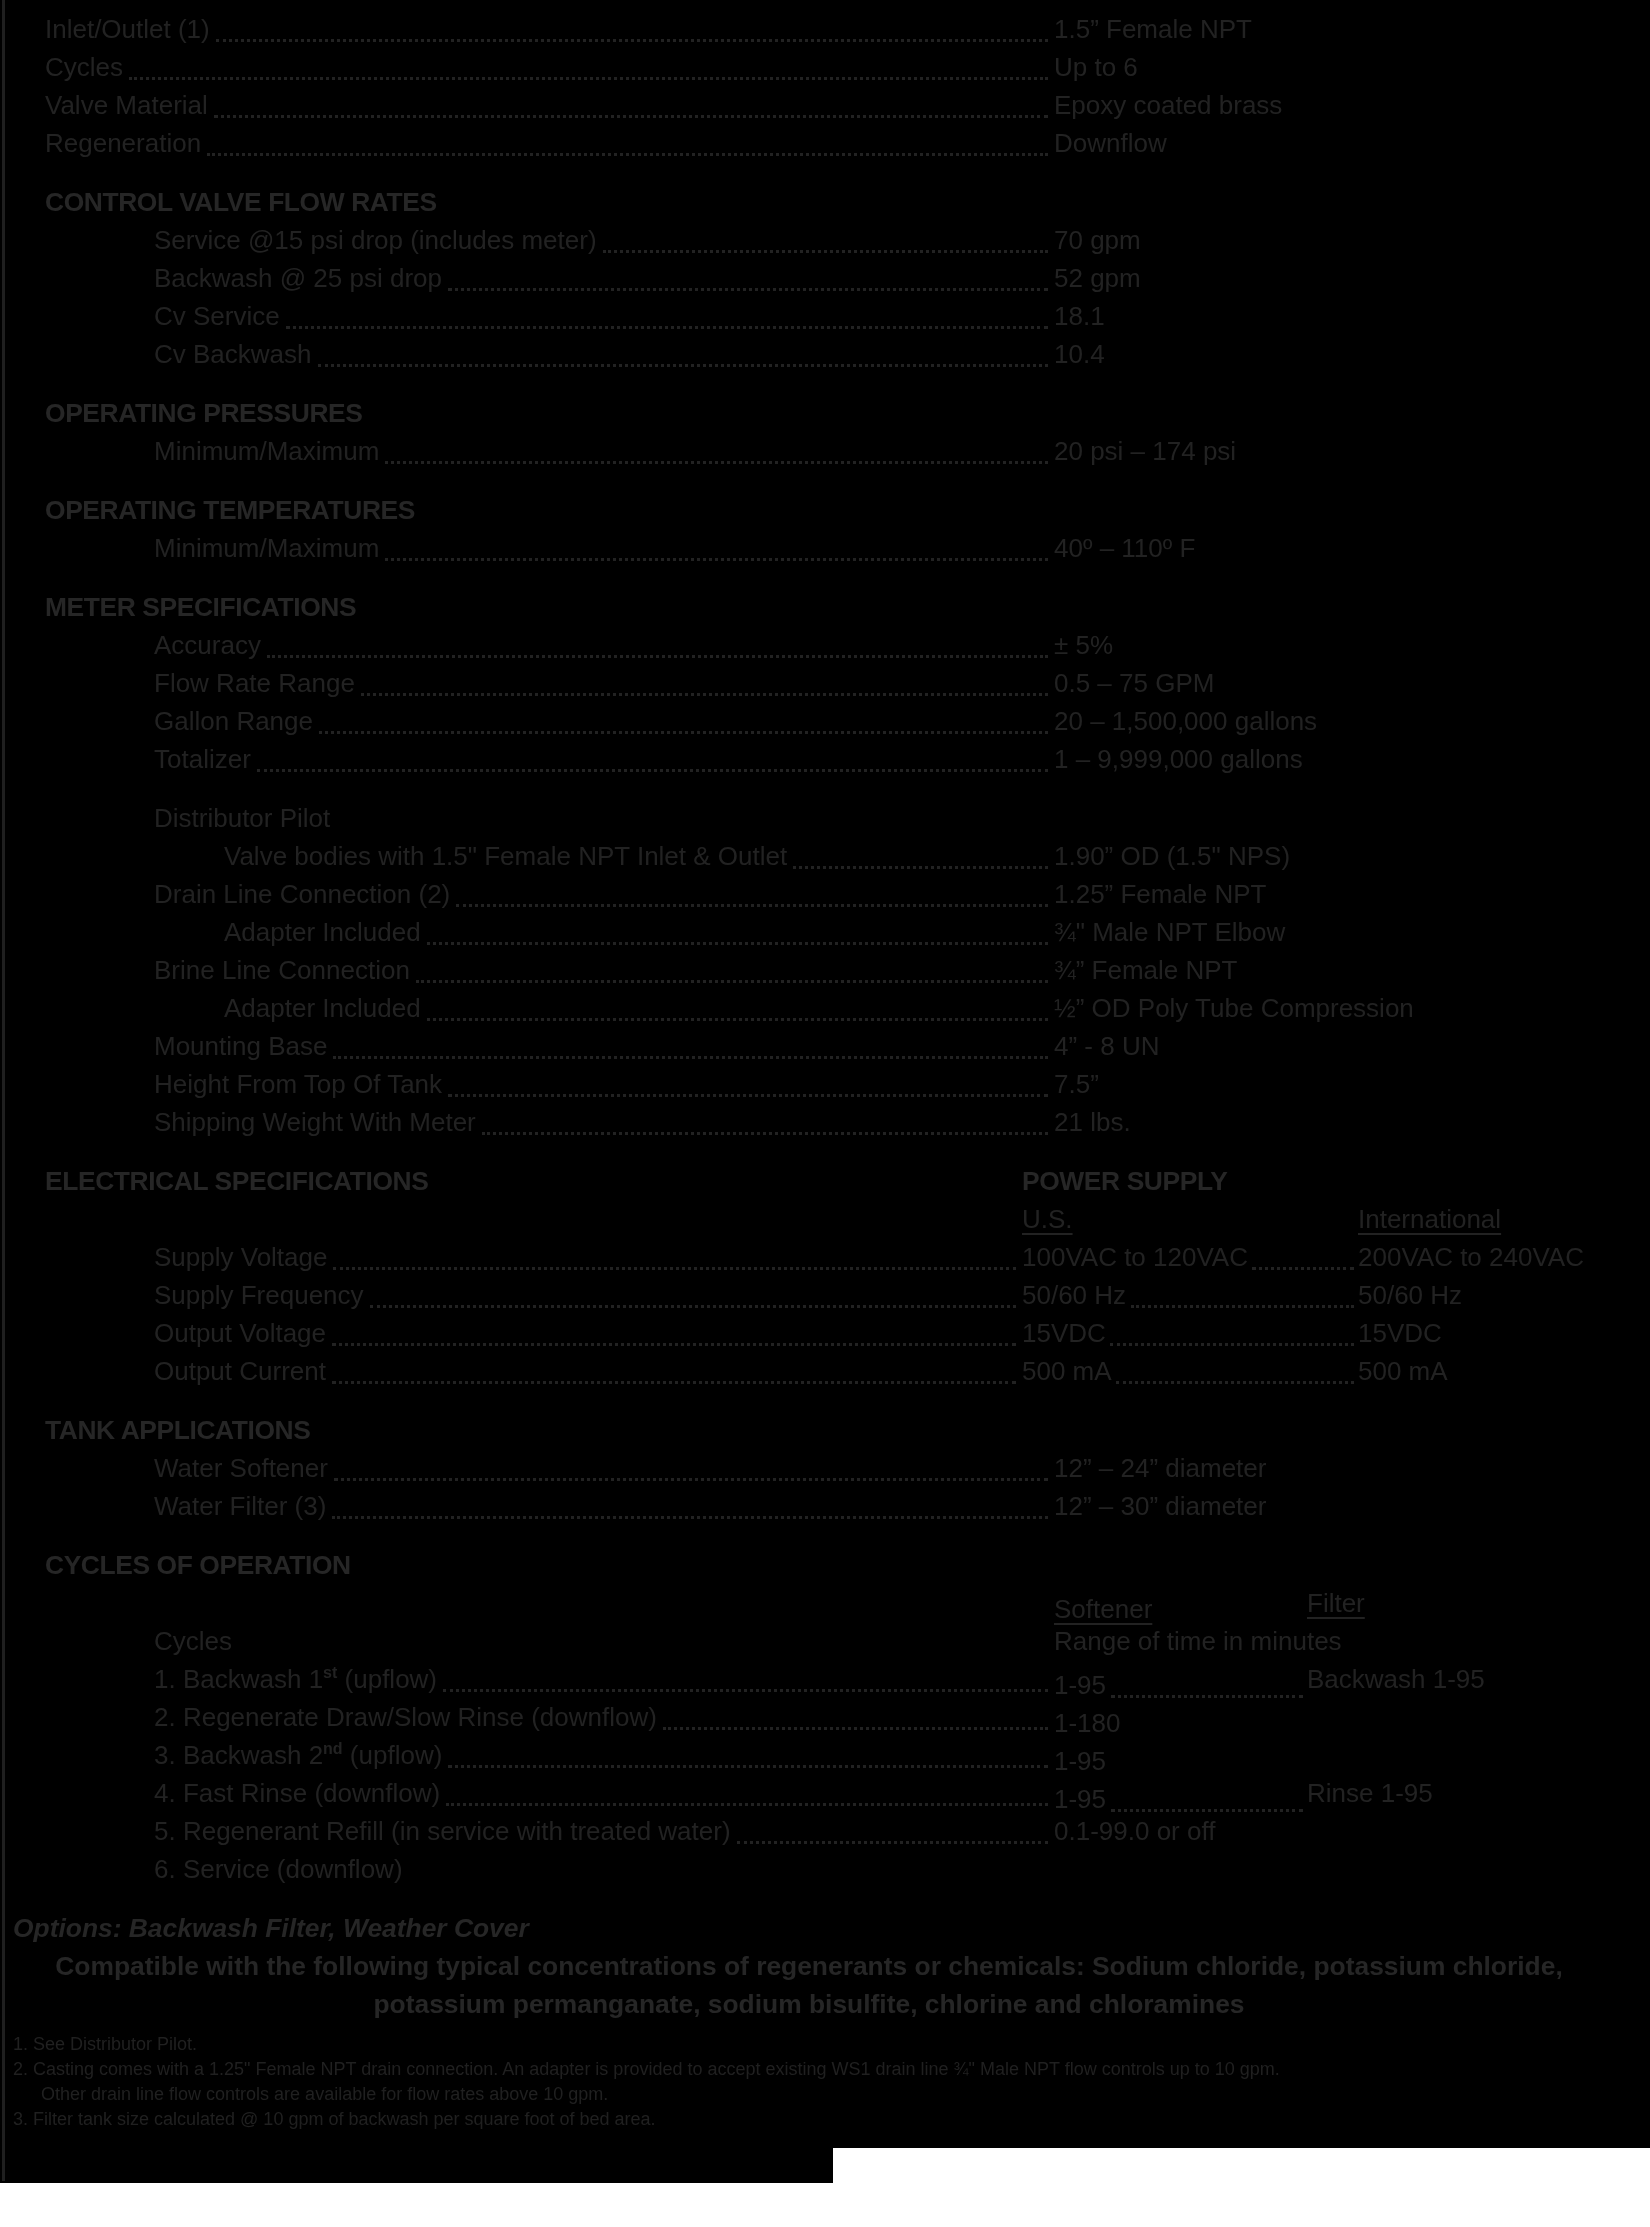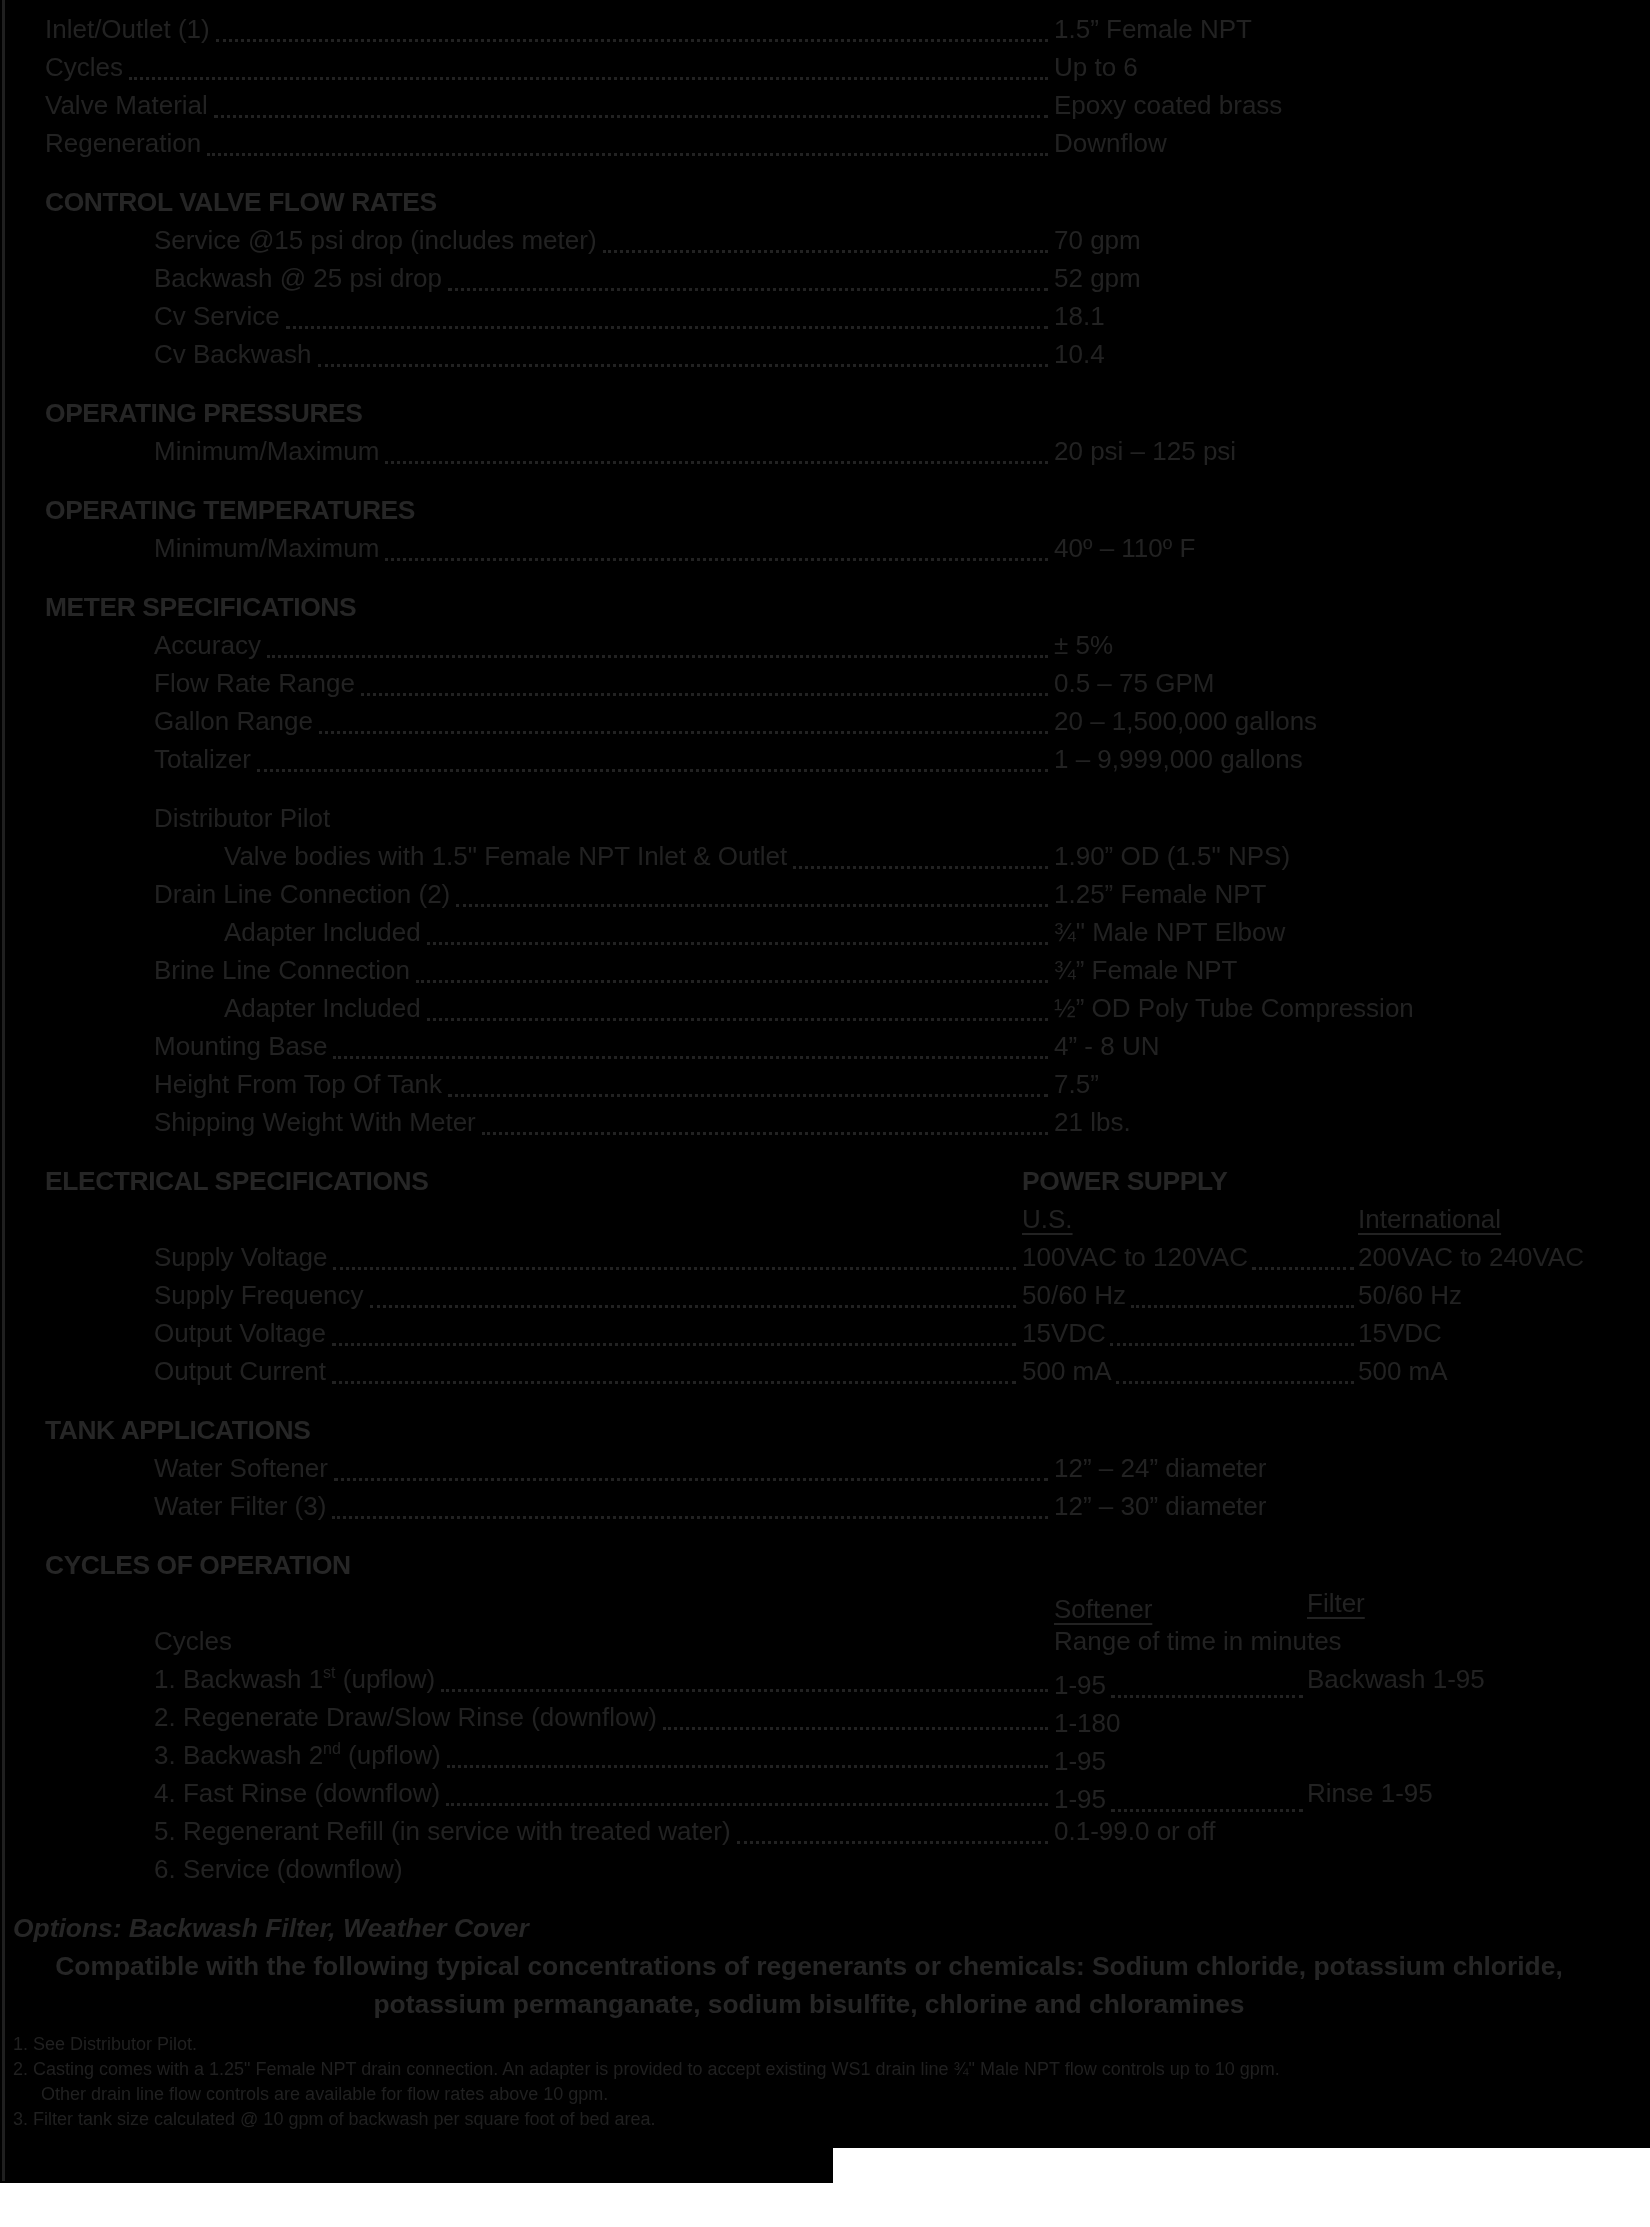--- a/index.html
+++ b/index.html
@@ -61,21 +61,21 @@
   .l2 { margin: 0 4.5px; }
   .val { flex: 0 0 560px; }
   .spacer { flex: 1 1 auto; }
   .cols  { flex: 0 0 592px; display: flex; align-items: center; }
   .c1 { flex: 0 0 336px; display: flex; align-items: center; }
   .c2 { flex: 1 1 auto; }
   .colsc { flex: 0 0 560px; display: flex; align-items: center; }
   .s1 { flex: 0 0 253px; display: flex; align-items: center; margin-top: 12px; }
   .f1 { flex: 1 1 auto; }
   .und { text-decoration: underline; text-underline-offset: 5.3px; text-decoration-thickness: 2.3px; }
-  sup { font-size: 16px; line-height: 0; vertical-align: super; }
+  sup { font-size: 16px; line-height: 0; vertical-align: super; font-weight: bold; }
   .bottom { margin-left: -32px; margin-top: 20px; }
   .opt {
     font-style: italic; font-weight: bold;
     font-size: 26.4px; line-height: 38px;
     color: var(--heading-text);
   }
   .compat {
     font-weight: bold; font-size: 26.4px; line-height: 38px;
     color: var(--heading-text);
     max-width: 1592px;
@@ -141,21 +141,21 @@
       </div>
     </div>
 
     <div class="sec">
       <div class="hrow">
           <span class="h">OPERATING PRESSURES</span>
         </div>
       <div class="row">
         <span class="lbl ind1">Minimum/Maximum</span>
         <span class="leader"></span>
-        <span class="val">20 psi – 125 psi</span>
+        <span class="val">20 psi – 174 psi</span>
       </div>
     </div>
 
     <div class="sec">
       <div class="hrow">
           <span class="h">OPERATING TEMPERATURES</span>
         </div>
       <div class="row">
         <span class="lbl ind1">Minimum/Maximum</span>
         <span class="leader"></span>

